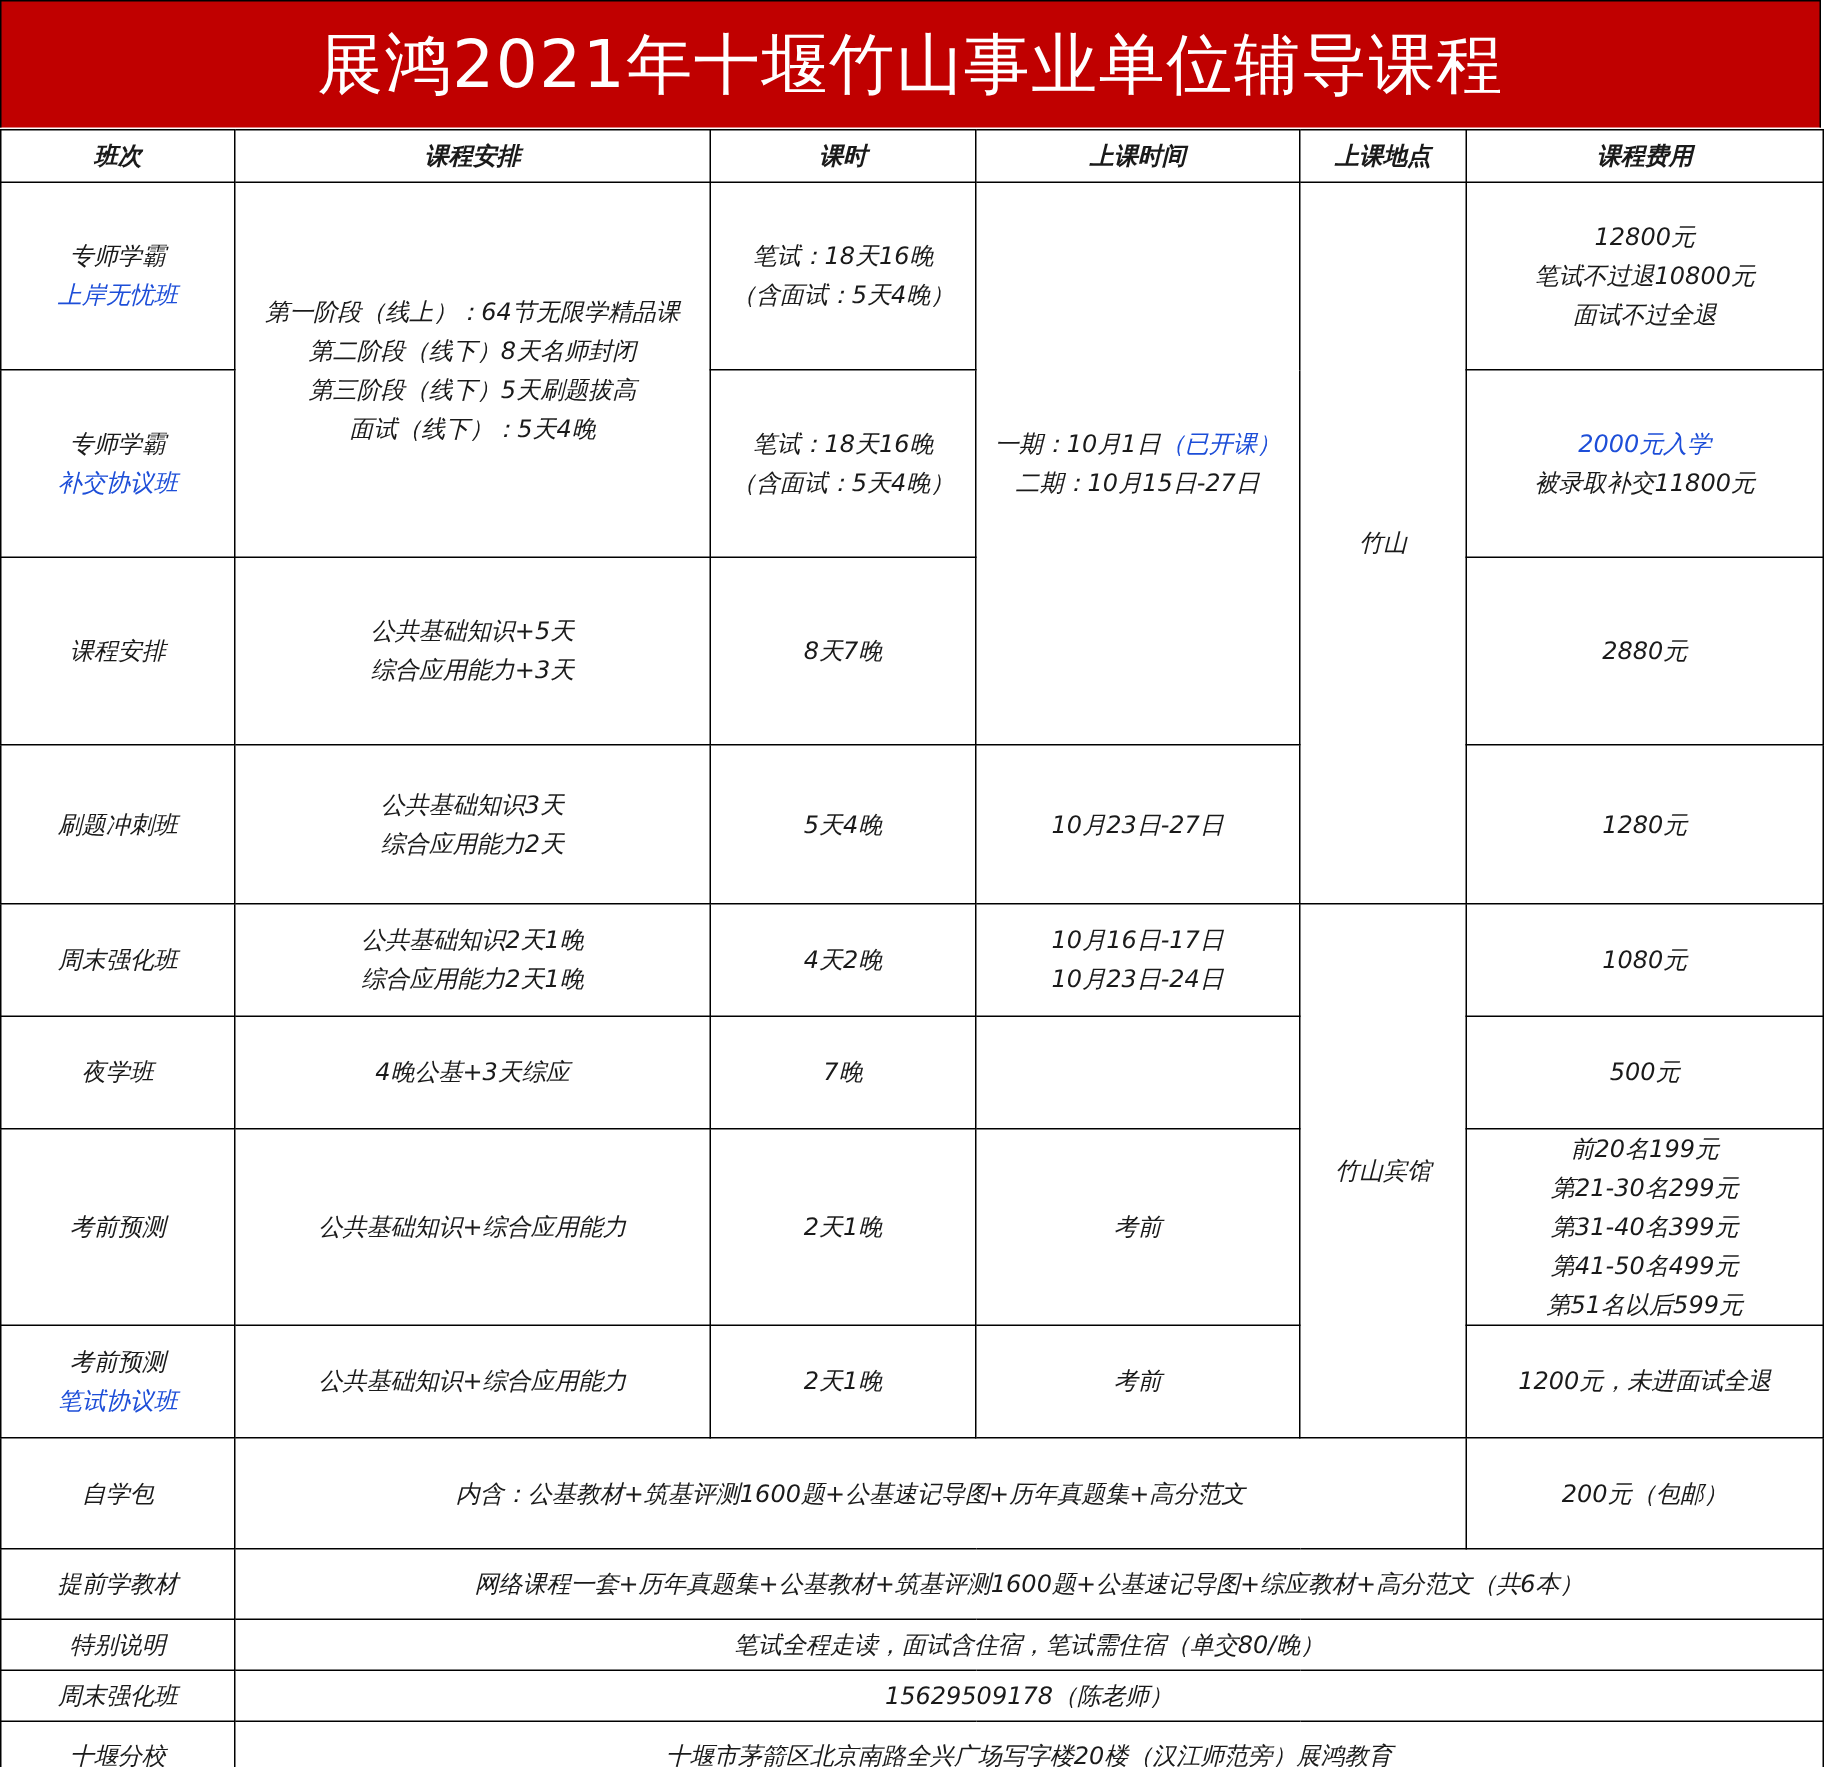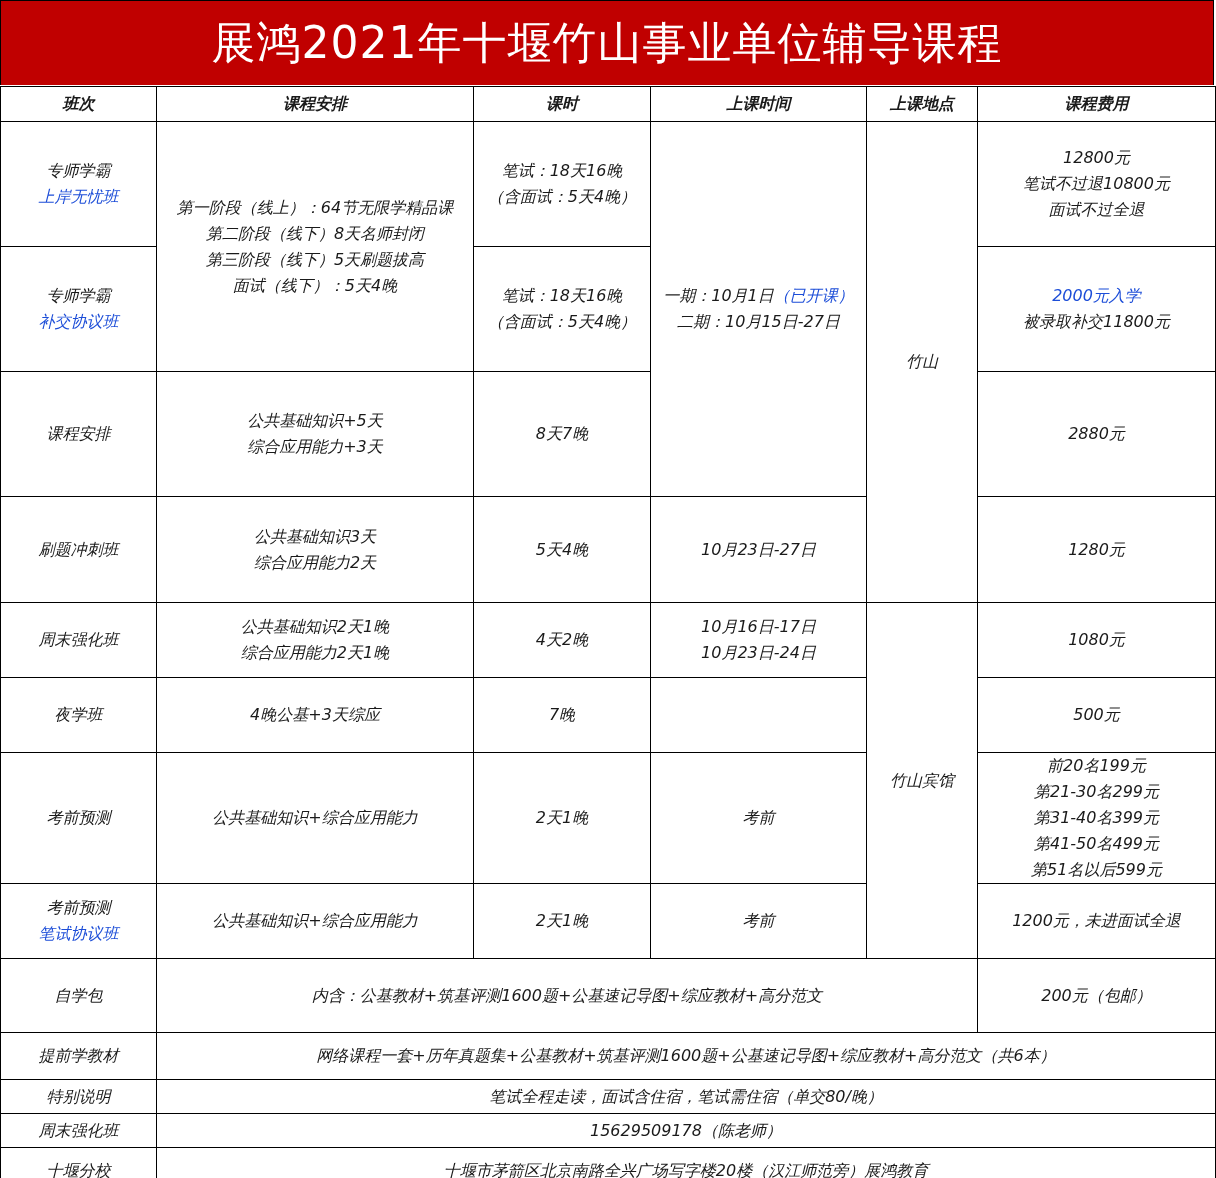--- a/index.html
+++ b/index.html
@@ -155,21 +155,21 @@
         <span class="line red">笔试协议班</span>
       </td>
       <td>公共基础知识+综合应用能力</td>
       <td>2天1晚</td>
       <td>考前</td>
       <td>1200元，未进面试全退</td>
     </tr>
 
     <tr style="height:74px">
       <td>自学包</td>
-      <td colspan="4">内含：公基教材+筑基评测1600题+公基速记导图+综应教材+高分范文</td>
+      <td colspan="4">内含：公基教材+筑基评测1600题+公基速记导图+历年真题集+高分范文</td>
       <td>200元（包邮）</td>
     </tr>
 
     <tr style="height:47px">
       <td>提前学教材</td>
       <td colspan="5">网络课程一套+历年真题集+公基教材+筑基评测1600题+公基速记导图+综应教材+高分范文（共6本）</td>
     </tr>
 
     <tr style="height:34px">
       <td>特别说明</td>

